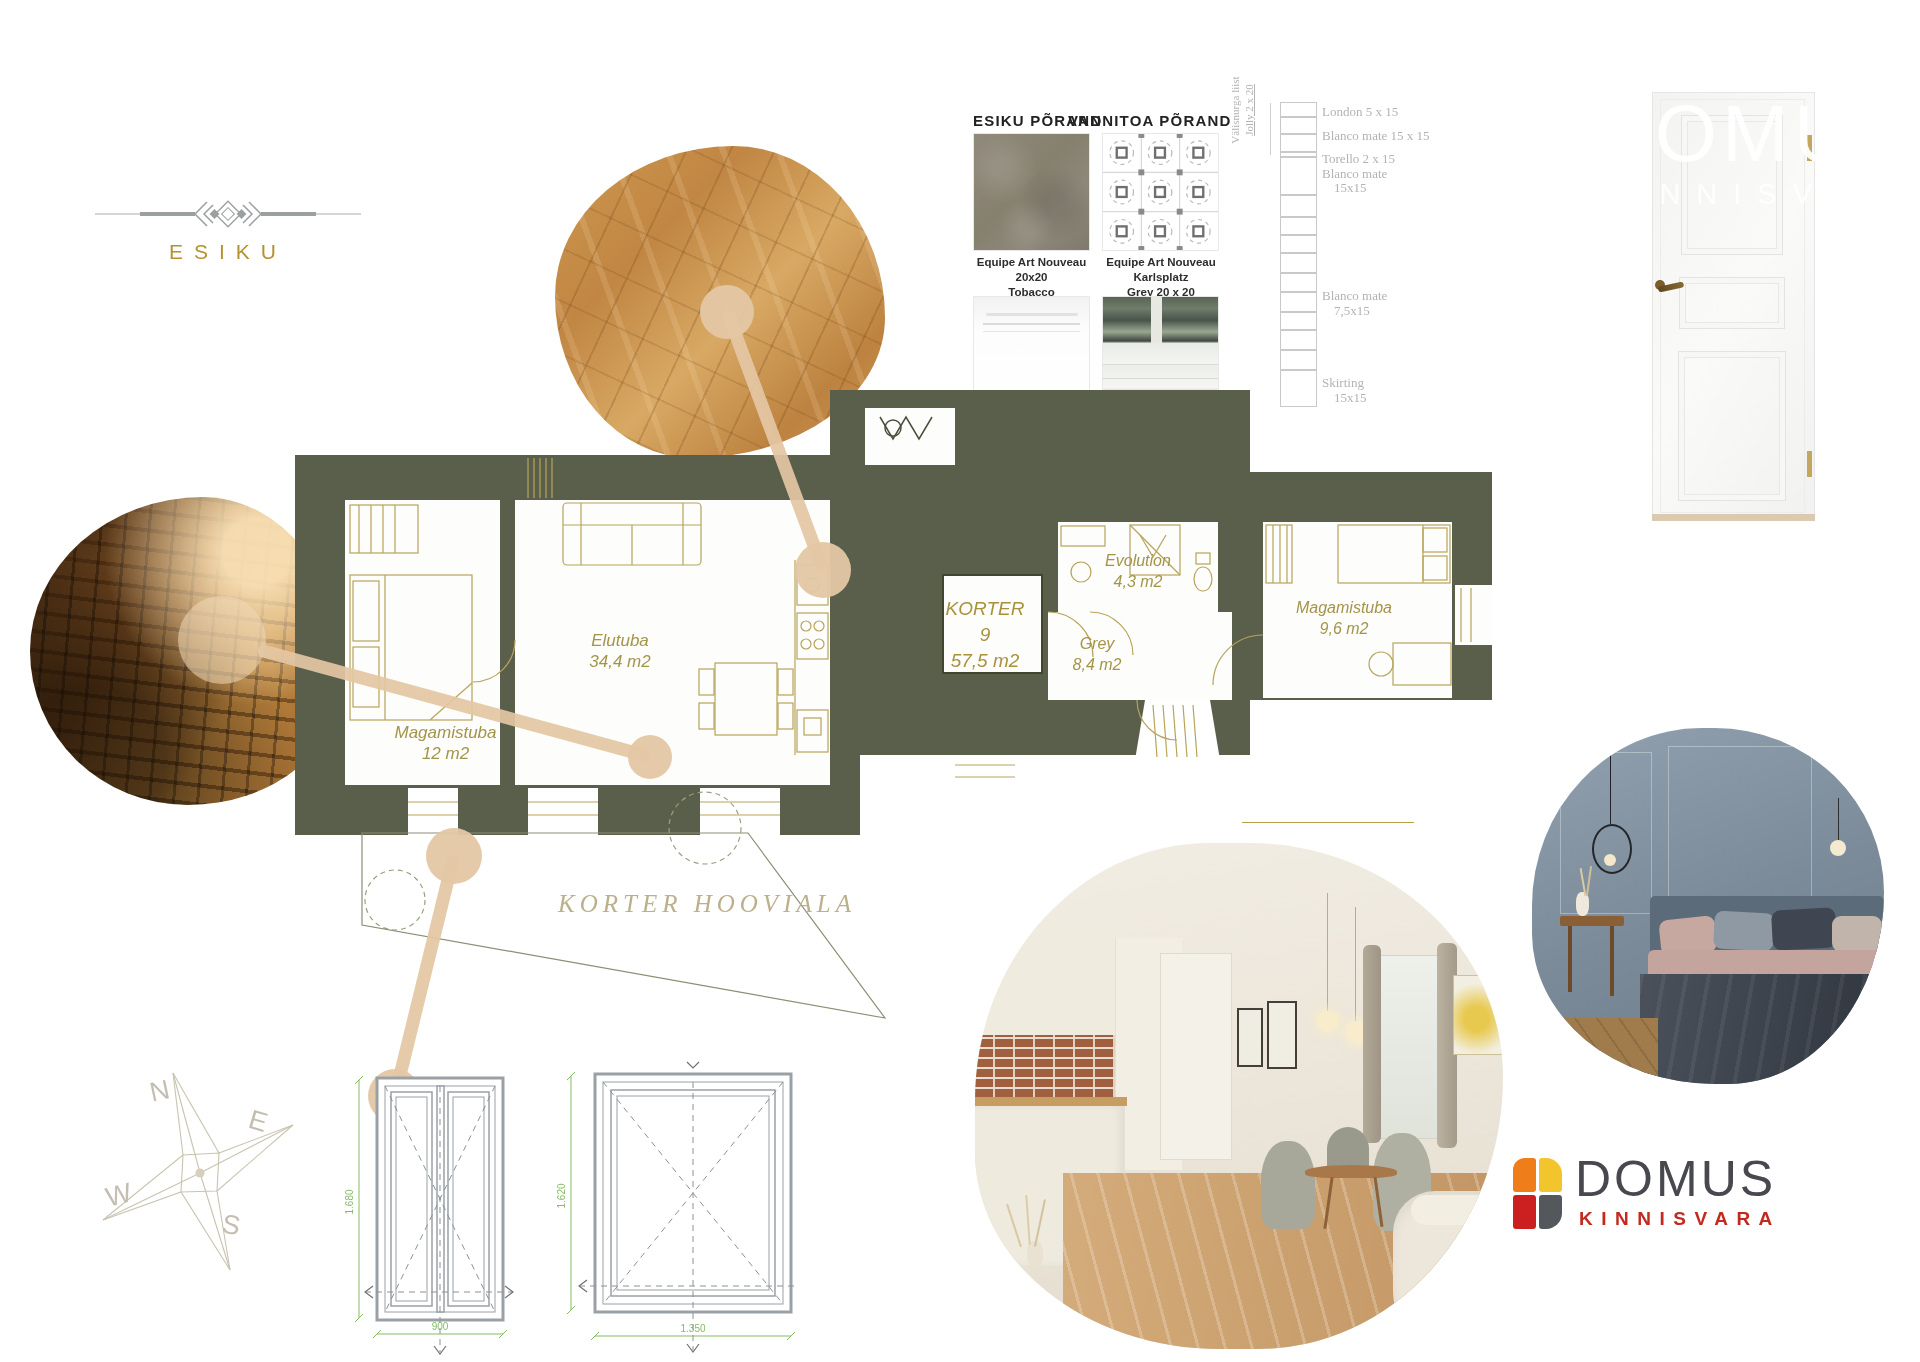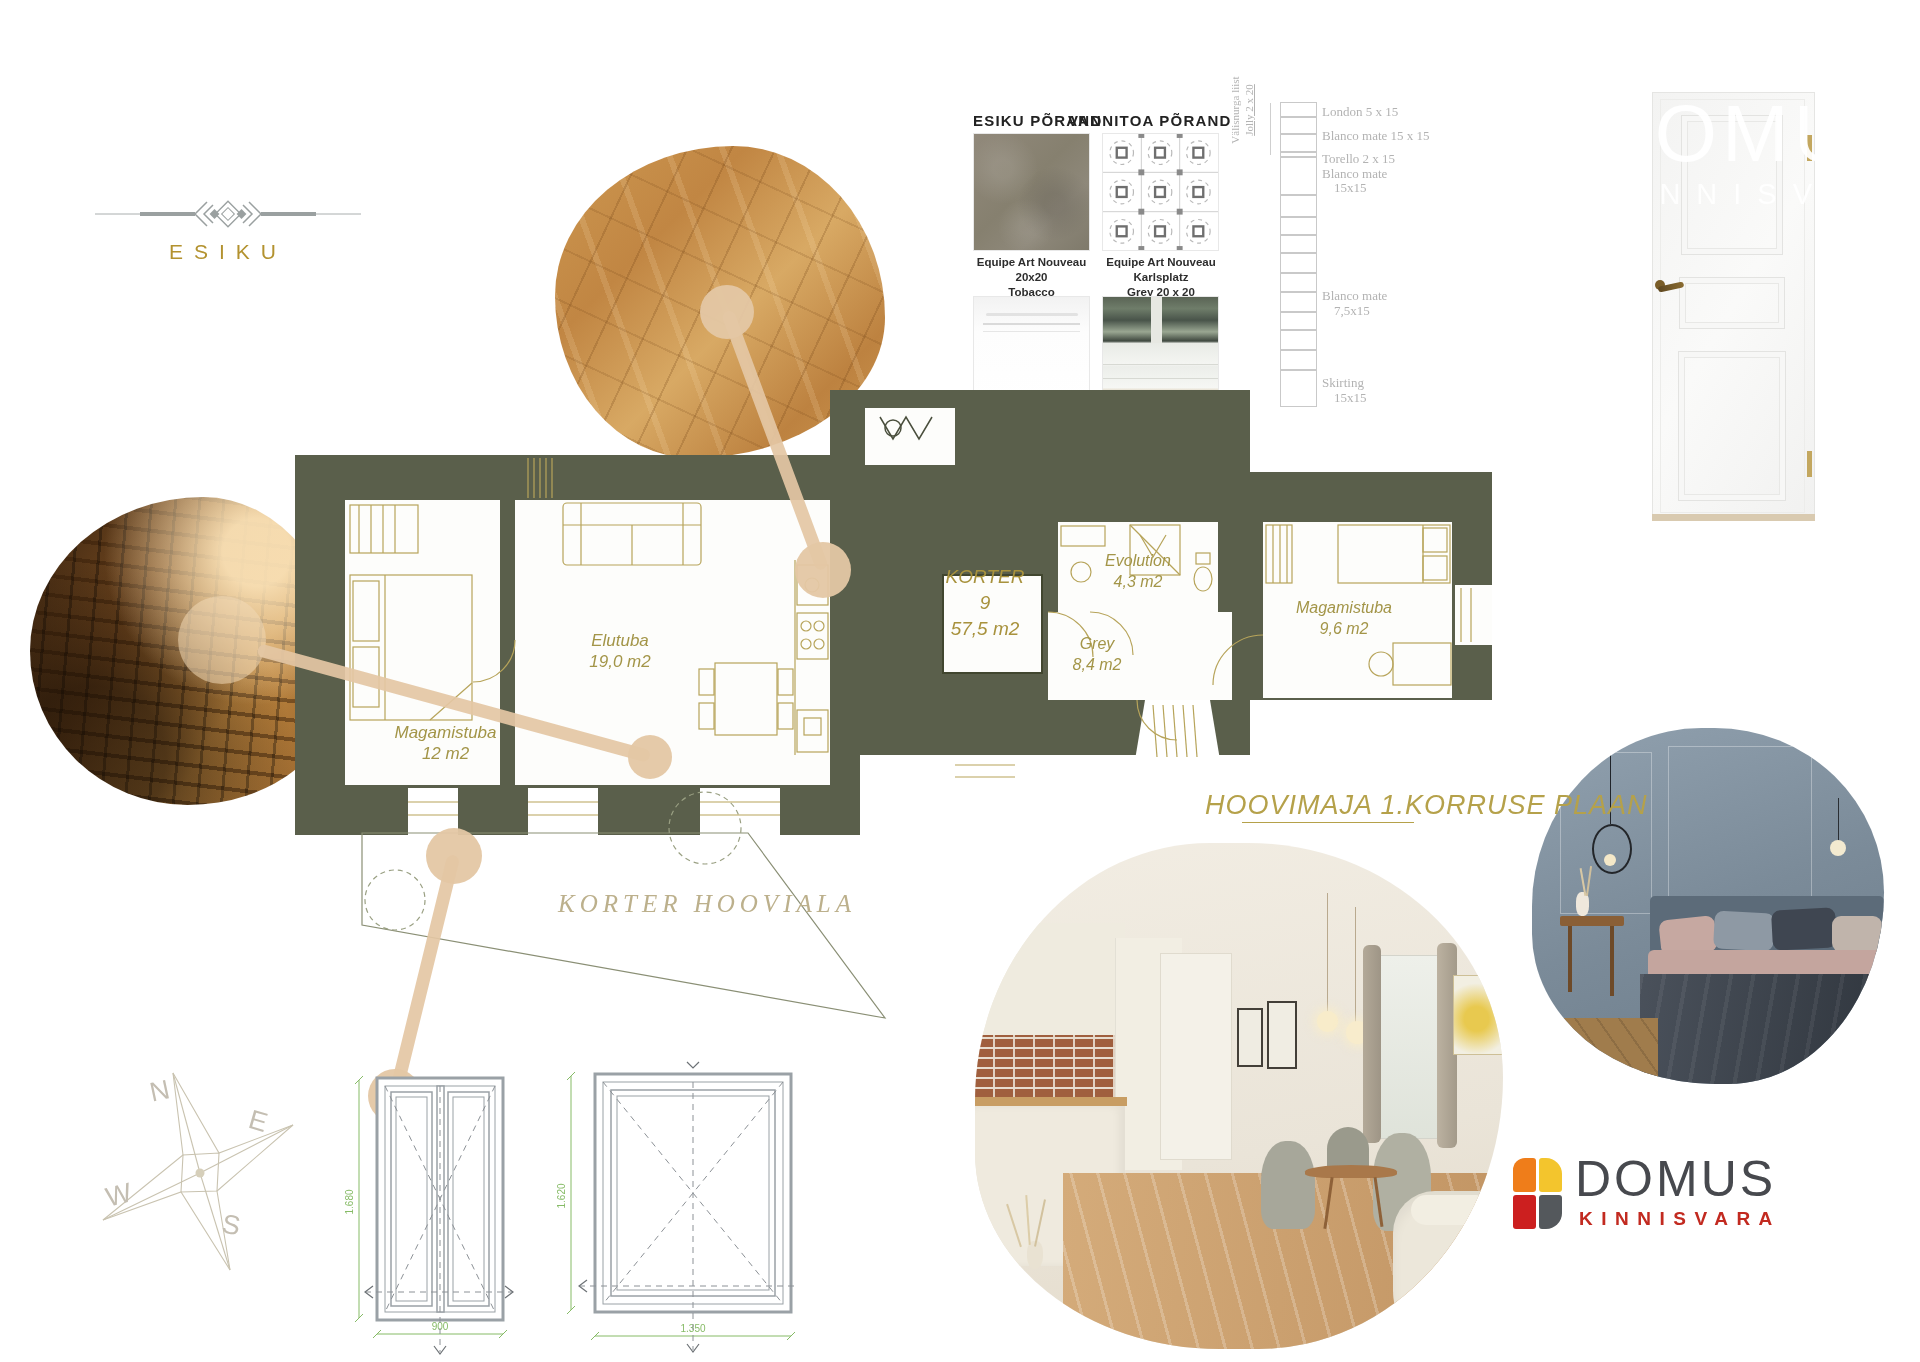--- a/index.html
+++ b/index.html
@@ -425,47 +425,46 @@
     </g>
 
     <g fill="none" stroke="#4a4f3d" stroke-width="1.5">
       <polyline points="585,32 598,54 611,32 624,54 637,32"></polyline>
       <circle cx="598" cy="43" r="8"></circle>
     </g>
   </svg>
 
   <div class="abs plan-label" style="left:545px;top:630px;width:150px">
     <span>Elutuba</span>
-    <span class="area">19,0 m2</span>
+    <span class="area">34,4 m2</span>
   </div>
   <div class="abs plan-label" style="left:368px;top:722px;width:155px">
     <span>Magamistuba</span>
     <span class="area">12 m2</span>
   </div>
   <div class="abs plan-label" style="left:1060px;top:550px;width:156px;font-size:16px">
     <span>Evolution</span>
     <span class="area">4,3 m2</span>
   </div>
   <div class="abs plan-label" style="left:1038px;top:633px;width:118px;font-size:16px">
     <span>Grey</span>
     <span class="area">8,4 m2</span>
   </div>
   <div class="abs plan-label" style="left:1265px;top:597px;width:158px;font-size:16px">
     <span>Magamistuba</span>
     <span class="area">9,6 m2</span>
   </div>
-  <div class="abs korter-label" style="left:944px;top:564px;width:82px">
+  <div class="abs korter-label" style="left:944px;top:596px;width:82px">
     <span>KORTER</span><br>
     <span>9</span><br>
     <span>57,5 m2</span>
   </div>
 
   <div class="abs yard-label" style="left:558px;top:890px">KORTER  HOOVIALA</div>
 
-  <div class="abs plan-title" style="left:1205px;top:790px">HOOVIMAJA 1.KORRUSE PLAAN</div>
   <div class="abs plan-title-underline" style="left:1242px;top:822px;width:172px"></div>
 
   <div class="abs conn-line" style="left:727px;top:305px;width:275px;transform:rotate(69.6deg)"></div>
   <div class="abs conn-dot" style="left:700px;top:285px;width:54px;height:54px"></div>
   <div class="abs conn-dot" style="left:795px;top:542px;width:56px;height:56px"></div>
 
   <div class="abs conn-soft" style="left:178px;top:596px;width:88px;height:88px"></div>
   <div class="abs conn-line" style="left:258px;top:643px;width:406px;transform:rotate(15.3deg)"></div>
   <div class="abs conn-dot" style="left:628px;top:735px;width:44px;height:44px"></div>
 

